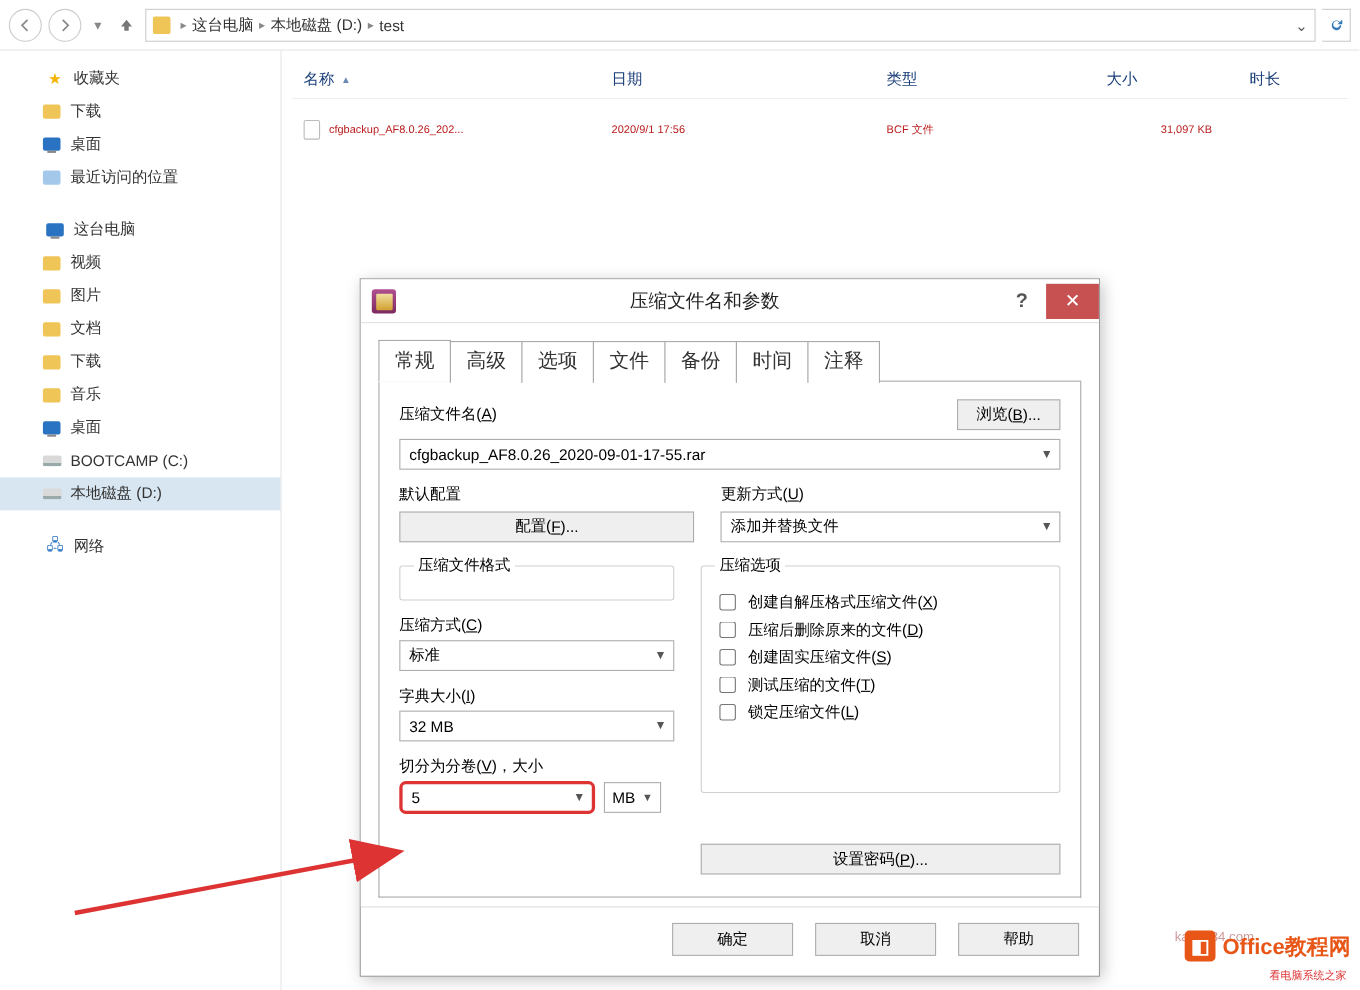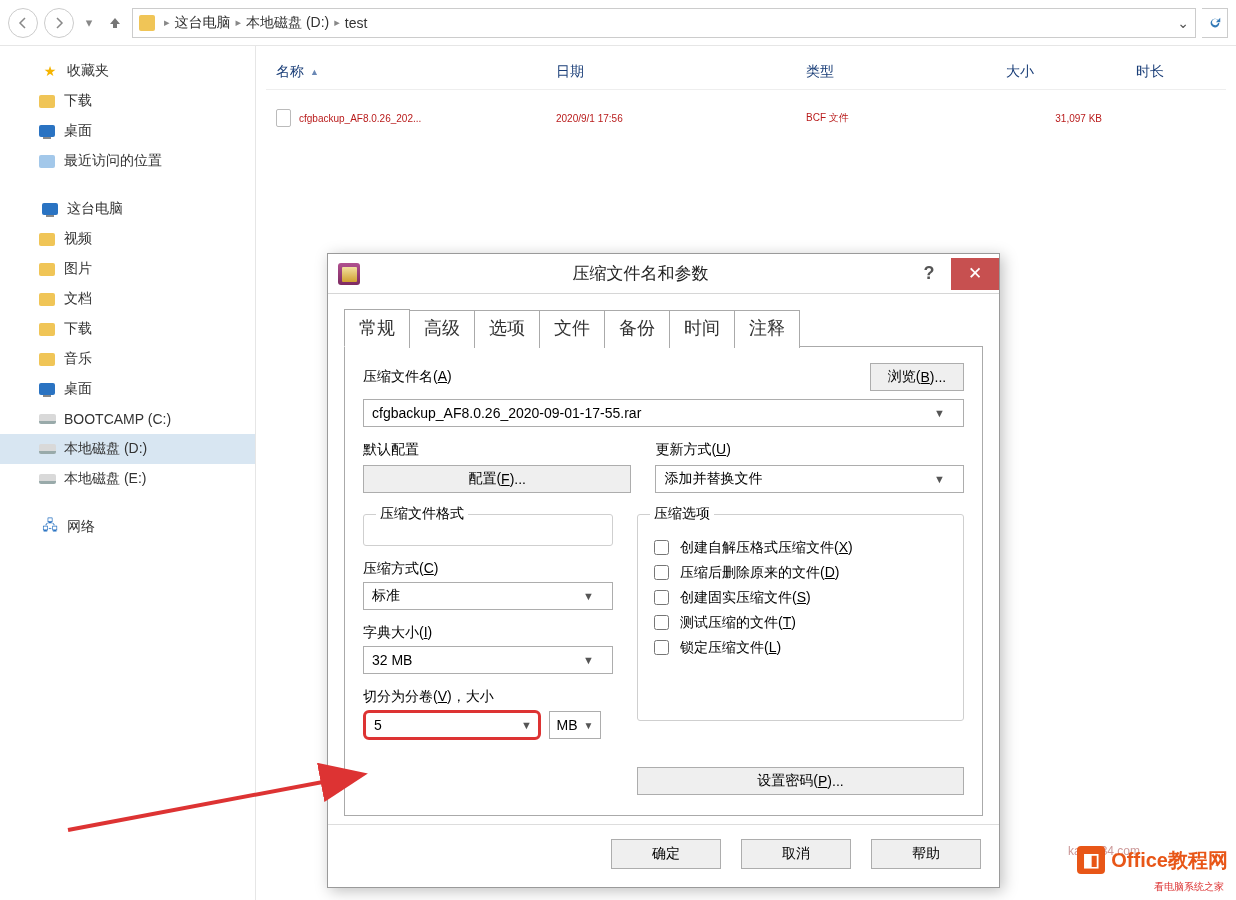--- a/index.html
+++ b/index.html
@@ -176,21 +176,21 @@
     display:flex; align-items:center; justify-content:center;
     font-size:14px;
     padding:0 12px;
   }
   .browse-btn { width:94px; }
   .combo {
     border:1px solid #adadad;
     height:28px;
     background:#fff;
     display:flex; align-items:center;
-    padding:0 18px 0 8px;
+    padding:0 6px 0 8px;
     font-size:14px;
     position:relative;
   }
   .combo .dd { margin-left:auto; color:#555; font-size:11px; }
 
   fieldset.grp {
     border:1px solid #cfcfcf;
     border-radius:3px;
     padding: 10px 12px 12px 12px;
     margin:0;
@@ -344,26 +344,20 @@
         <span class="tree-icon">
           <span class="ic-drive"></span>
         </span>
         <span>BOOTCAMP (C:)</span>
       </div>
     <div class="tree-item sel">
         <span class="tree-icon">
           <span class="ic-drive"></span>
         </span>
         <span>本地磁盘 (D:)</span>
-      </div>
-    <div class="tree-item">
-        <span class="tree-icon">
-          <span class="ic-drive"></span>
-        </span>
-        <span>本地磁盘 (E:)</span>
       </div>
 
     <div class="tree-group-space"></div>
 
     <div class="tree-item top">
       <span class="tree-caret"></span>
       <span class="tree-icon ic-net">🖧</span>
       <span>网络</span>
     </div>
   </div>

